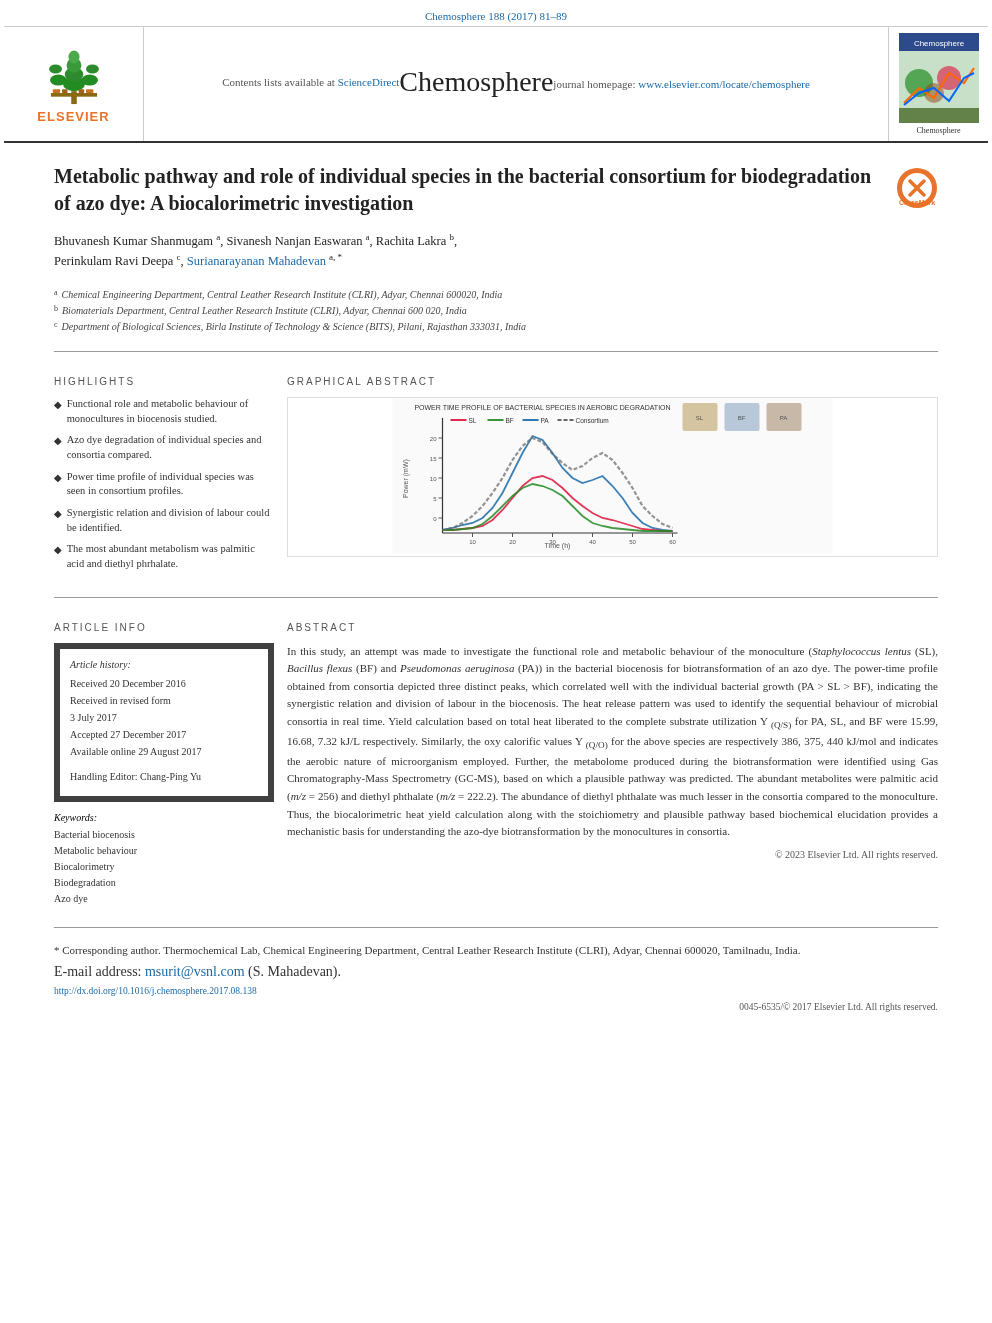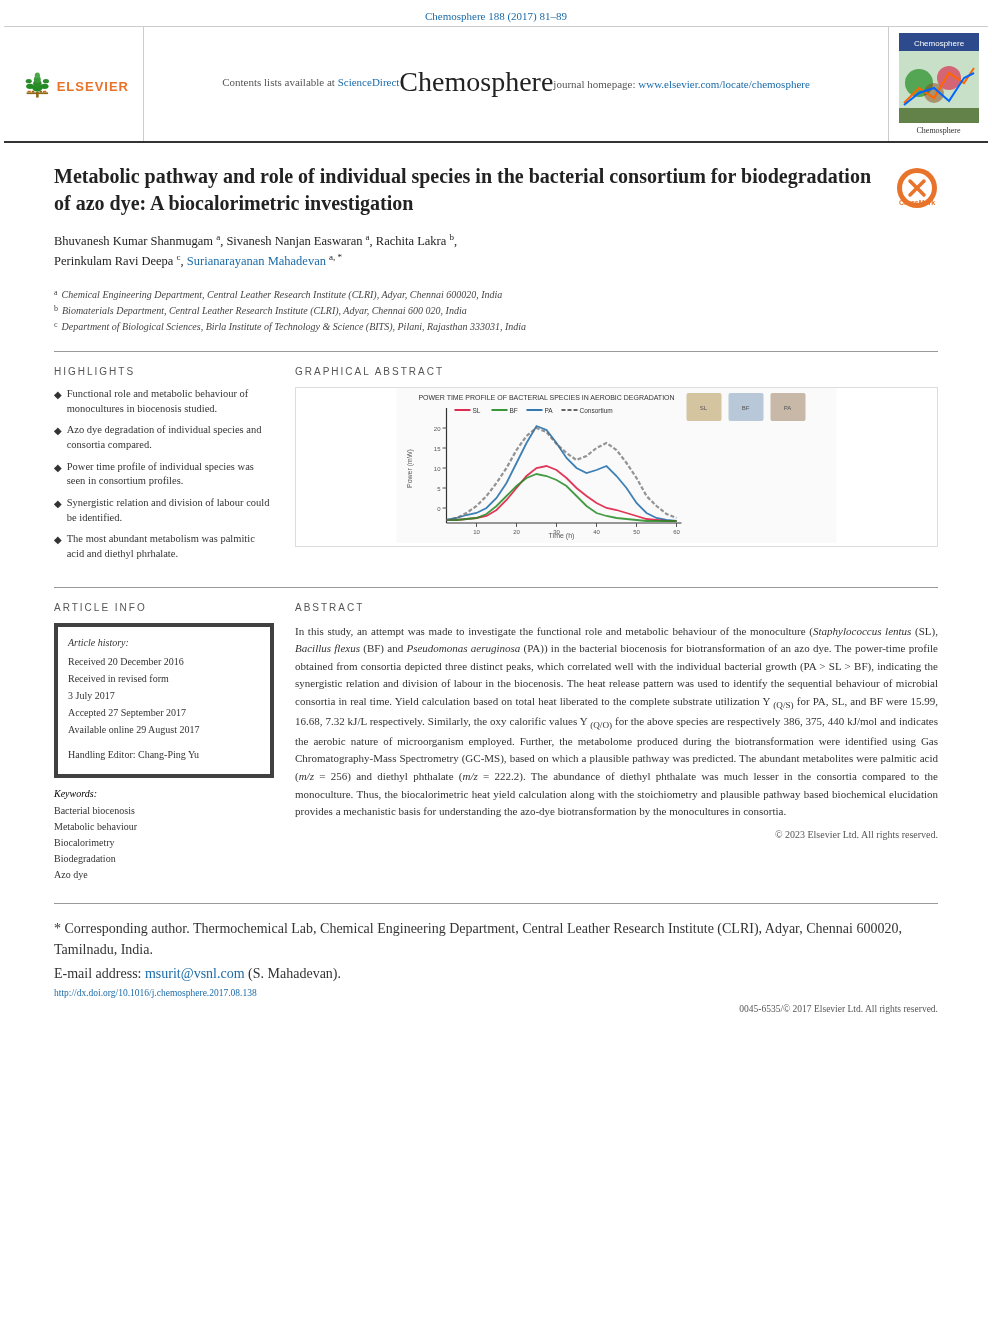--- a/index.html
+++ b/index.html
@@ -31,21 +31,21 @@
       display: flex;
       align-items: stretch;
       border-bottom: 2px solid #333;
       padding: 0;
     }
     .elsevier-logo {
       width: 140px;
       min-width: 140px;
       padding: 10px 14px;
       display: flex;
-      flex-direction: row;
+      flex-direction: column;
       align-items: center;
       justify-content: center;
       border-right: 1px solid #ccc;
     }
     .elsevier-tree {
       width: 90px;
       height: 60px;
     }
     .elsevier-text {
       color: #e8732a;
@@ -165,22 +165,22 @@
     
     .divider-line {
       border: none;
       border-top: 1px solid #999;
       margin: 10px 0;
     }
 
     
     .two-col {
       display: flex;
-      gap: 21px;
-      margin-top: 14px;
+      gap: 13px;
+      margin-top: 24px;
     }
     .left-col {
       width: 220px;
       min-width: 220px;
     }
     .right-col {
       flex: 1;
     }
 
     
@@ -214,21 +214,21 @@
     
     .graphical-abstract-img {
       width: 100%;
       height: 160px;
       background: #fff;
       border: 1px solid #ddd;
       position: relative;
       overflow: hidden;
     }
     .info-box {
-      border: 4px solid #404040;
+      border: 6px solid #404040;
       padding: 10px;
       font-size: 10px;
       color: #333;
     }
     .info-label {
       font-style: italic;
       font-size: 10px;
       margin-bottom: 6px;
     }
     .info-row {
@@ -268,21 +268,21 @@
     
     .bottom-section {
       border-top: 1px solid #999;
       margin-top: 20px;
       padding-top: 14px;
       display: flex;
       flex-direction: column;
       gap: 6px;
     }
     .footnote-text {
-      font-size: 14px;
+      font-size: 11px;
       color: #333;
       line-height: 1.5;
     }
     .email-line {
       font-size: 14px;
       color: #333;
     }
     .email-link { color: #1a6aa8; text-decoration: none; }
     .doi-line {
       font-size: 9.5px;
@@ -506,21 +506,21 @@
     <hr class="divider-line" style="margin-top:18px;">
 
     <div class="two-col">
       <div class="left-col">
         <div class="section-header">ARTICLE INFO</div>
         <div class="info-box">
           <div class="info-label">Article history:</div>
           <div class="info-row">Received 20 December 2016</div>
           <div class="info-row">Received in revised form</div>
           <div class="info-row">3 July 2017</div>
-          <div class="info-row">Accepted 27 September 2017</div>
+          <div class="info-row">Accepted 27 December 2017</div>
           <div class="info-row">Available online 29 August 2017</div>
           <div class="info-row" style="margin-top:10px;">Handling Editor: Chang-Ping Yu</div>
         </div>
         <div class="keywords-section">
           <div class="keyword-label">Keywords:</div>
           <div class="keyword-item">Bacterial biocenosis</div>
           <div class="keyword-item">Metabolic behaviour</div>
           <div class="keyword-item">Biocalorimetry</div>
           <div class="keyword-item">Biodegradation</div>
           <div class="keyword-item">Azo dye</div>

